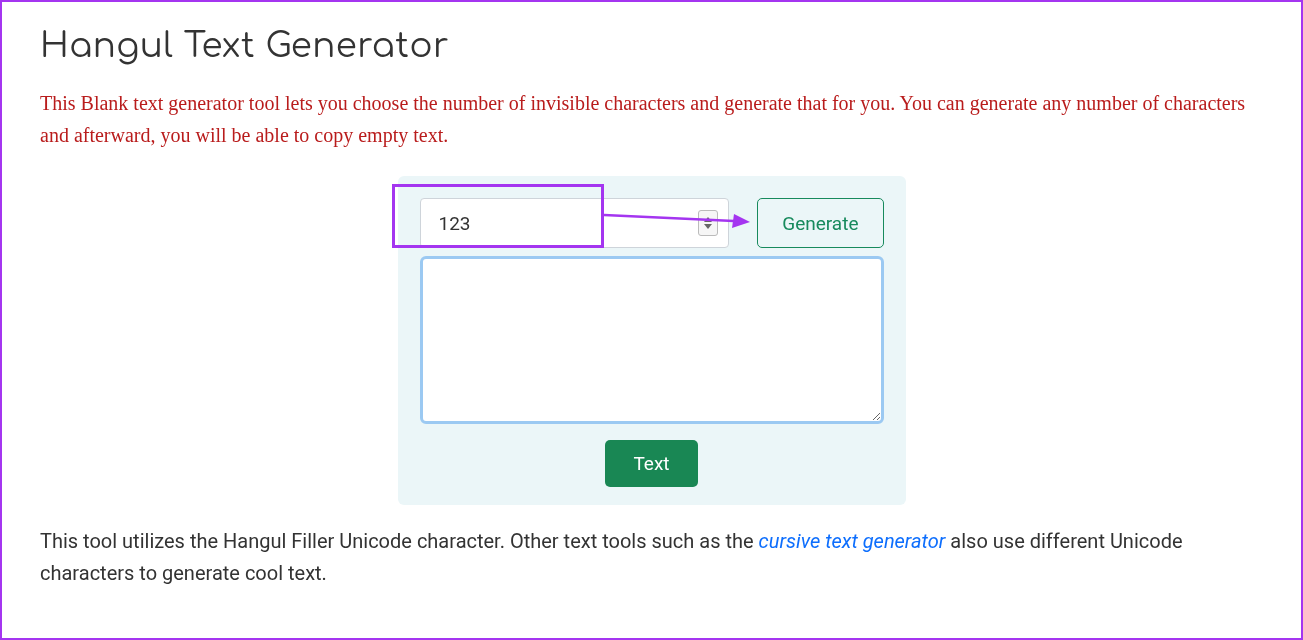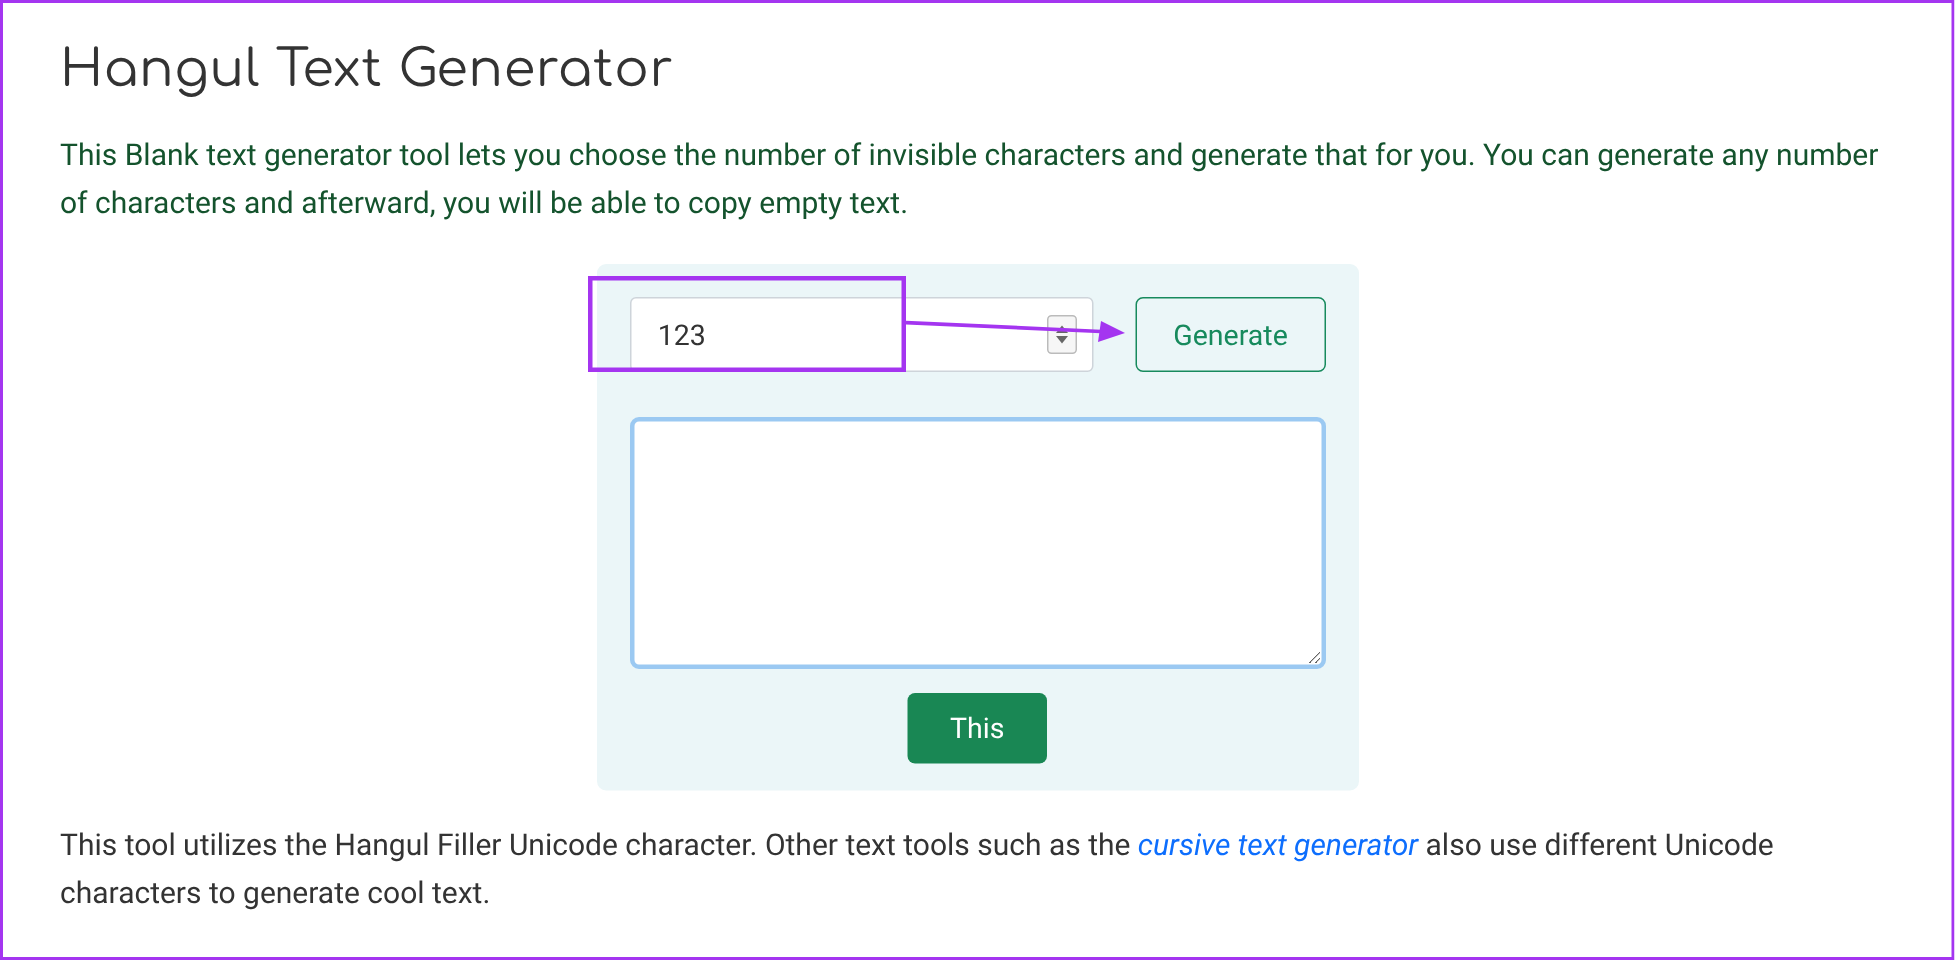--- a/index.html
+++ b/index.html
@@ -21,36 +21,37 @@
     .title {
       font-size: 34px;
       font-weight: 400;
       color: #333;
       letter-spacing: 0.5px;
       margin-bottom: 22px;
       font-family: "Comfortaa", "Segoe UI", sans-serif;
     }
     .description {
       font-size: 20px;
-      color: #14532d;
+      color: #b91c1c;
       line-height: 1.6;
       margin-bottom: 25px;
+      font-family: Liberation Serif, serif;
     }
     .tool-panel {
       background: #ebf6f8;
       border-radius: 6px;
       width: 508px;
       margin: 0 auto 20px auto;
       padding: 22px 22px 18px 22px;
       position: relative;
     }
     .input-row {
       display: flex;
       gap: 28px;
-      margin-bottom: 30px;
+      margin-bottom: 8px;
       align-items: center;
     }
     .number-input-wrapper {
       flex: 1;
       position: relative;
       border: 1px solid #ced4da;
       border-radius: 4px;
       background: #fff;
       display: flex;
       align-items: center;
@@ -171,21 +172,21 @@
         <input type="text" class="number-input" value="123" style="">
         <div class="spinner-box">
           <div class="chev-up"></div>
           <div class="chev-down"></div>
         </div>
       </div>
       <button class="generate-btn">Generate</button>
     </div>
     <textarea class="output-area" style=""></textarea>
     <div class="copy-row">
-      <button class="copy-btn">This</button>
+      <button class="copy-btn">Text</button>
     </div>
 
     
     <div class="highlight-box" style="left:-6px; top:8px; width:212px; height:64px;"></div>
     <svg class="arrow-svg" style="left:206px; top:32px; width:146px; height:20px;">
       <line x1="0" y1="7" x2="130" y2="13" stroke="#a435f0" stroke-width="2.5"></line>
       <polygon points="130,6 146,14 128,20" fill="#a435f0"></polygon>
     </svg>
   </div>
 

